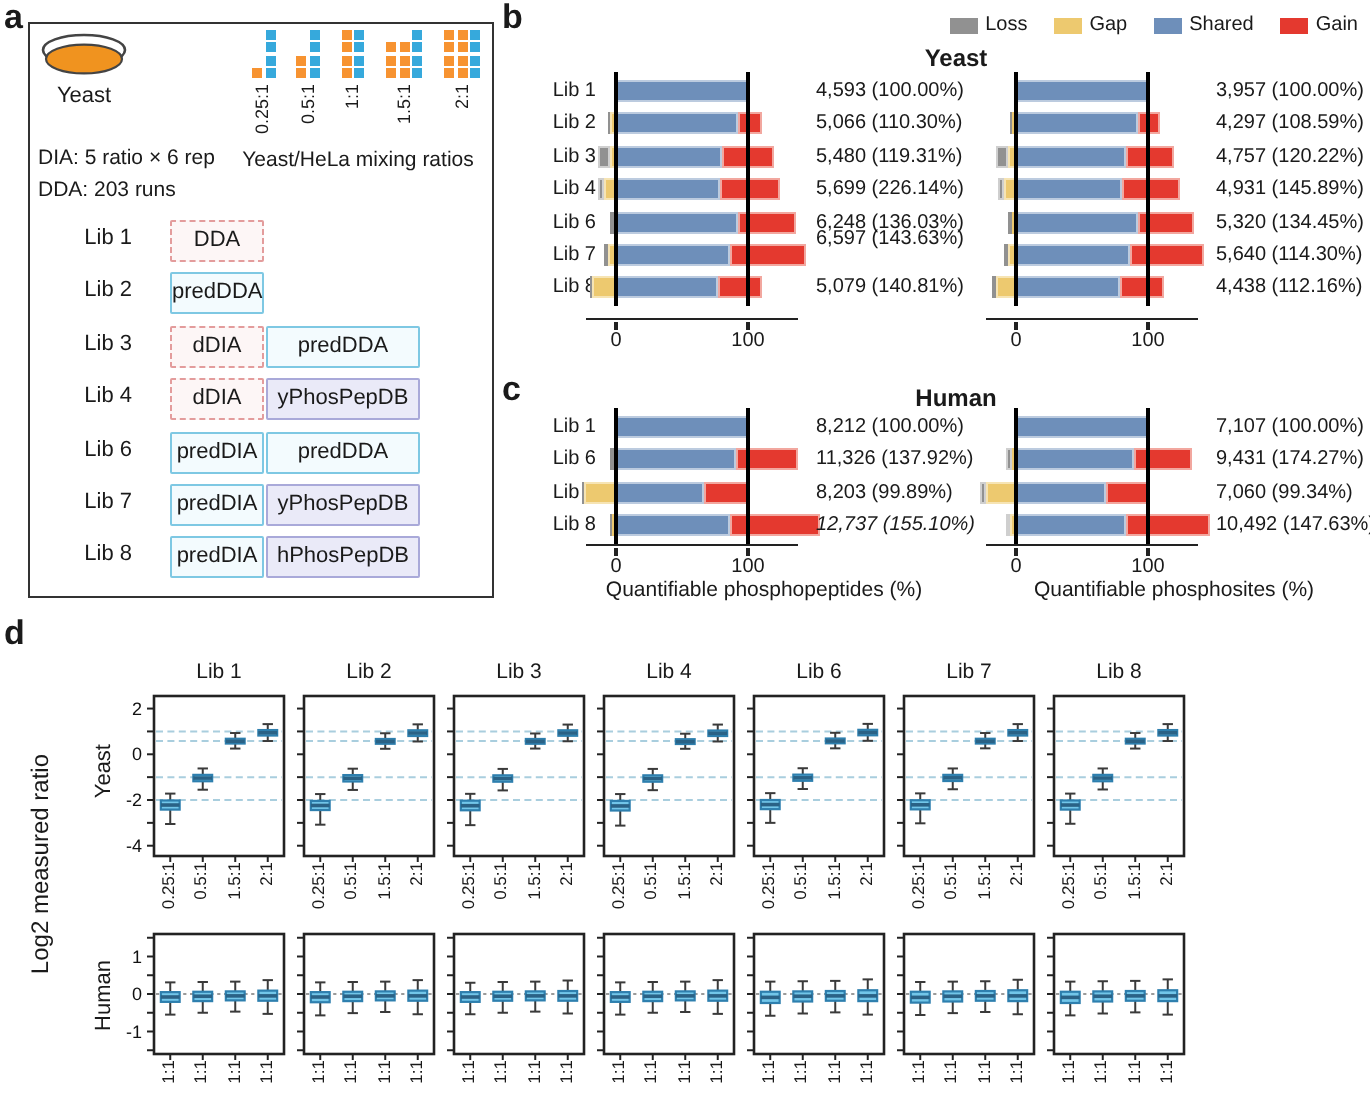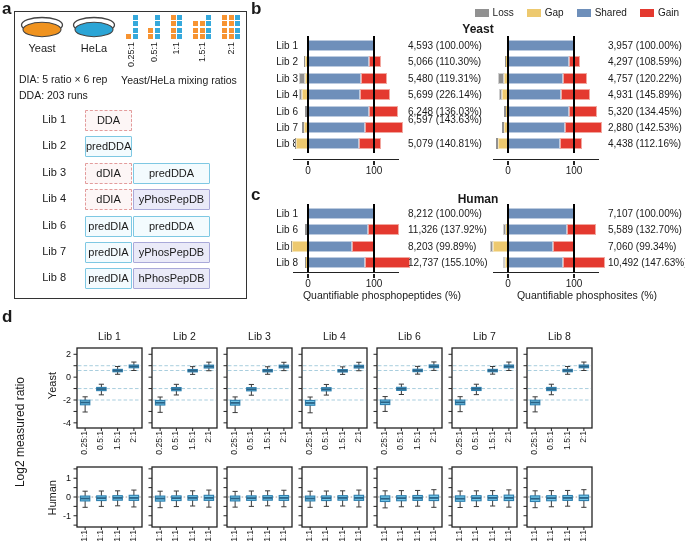--- a/index.html
+++ b/index.html
@@ -63,27 +63,20 @@
 
 <div id="panel-a-box"></div>
 <div id="dishes">
     <div class="dish">
       <svg width="44" height="26">
         <ellipse cx="22" cy="9" rx="20.5" ry="7.5" fill="#fff" stroke="#444" stroke-width="1.3"></ellipse>
         <ellipse cx="22" cy="13.5" rx="19" ry="7.2" fill="#f0931f" stroke="#444" stroke-width="1.1"></ellipse>
       </svg>
       <div class="dish-label">Yeast</div>
     </div>
-    <div class="dish">
-      <svg width="44" height="26">
-        <ellipse cx="22" cy="9" rx="20.5" ry="7.5" fill="#fff" stroke="#444" stroke-width="1.3"></ellipse>
-        <ellipse cx="22" cy="13.5" rx="19" ry="7.2" fill="#2ba5d6" stroke="#444" stroke-width="1.1"></ellipse>
-      </svg>
-      <div class="dish-label">HeLa</div>
-    </div>
   </div>
 <div id="ratio-groups">
     <div class="ratio-col">
       <div class="ratio-dots">
         <div class="dot-col">
           <div class="dot" style="background: rgb(247, 147, 49);"></div>
         </div>
         <div class="dot-col">
           <div class="dot" style="background: rgb(54, 169, 220);"></div>
           <div class="dot" style="background: rgb(54, 169, 220);"></div>
@@ -310,21 +303,21 @@
       <div class="bar-seg" style="left: 22px; width: 60.72px; background: rgb(110, 143, 186); border: 1px solid rgb(188, 203, 223);"></div>
       <div class="bar-seg" style="left: 82.72px; width: 28.05px; background: rgb(228, 57, 47); border: 1px solid rgb(242, 167, 159);"></div>
     </div>
     <div class="bar-value" style="top: 67.6px;">5,320 (134.45%)</div>
     <div class="bar-canvas" style="top: 84px;">
       <div class="bar-seg" style="left: 16.06px; width: 1.98px; background: rgb(145, 145, 145);"></div>
       <div class="bar-seg" style="left: 18.04px; width: 3.96px; background: rgb(237, 201, 111); border: 1px solid rgb(246, 228, 180);"></div>
       <div class="bar-seg" style="left: 22px; width: 57.42px; background: rgb(110, 143, 186); border: 1px solid rgb(188, 203, 223);"></div>
       <div class="bar-seg" style="left: 79.42px; width: 36.63px; background: rgb(228, 57, 47); border: 1px solid rgb(242, 167, 159);"></div>
     </div>
-    <div class="bar-value" style="top: 84px;">2,880 (142.53%)</div>
+    <div class="bar-value" style="top: 84px;">5,640 (114.30%)</div>
     <div class="bar-canvas" style="top: 100.4px;">
       <div class="bar-seg" style="left: 10.12px; width: 1.98px; background: rgb(145, 145, 145);"></div>
       <div class="bar-seg" style="left: 12.1px; width: 9.9px; background: rgb(237, 201, 111); border: 1px solid rgb(246, 228, 180);"></div>
       <div class="bar-seg" style="left: 22px; width: 52.14px; background: rgb(110, 143, 186); border: 1px solid rgb(188, 203, 223);"></div>
       <div class="bar-seg" style="left: 74.14px; width: 21.912px; background: rgb(228, 57, 47); border: 1px solid rgb(242, 167, 159);"></div>
     </div>
     <div class="bar-value" style="top: 100.4px;">4,438 (112.16%)</div>
     <div class="bar-vline" style="left: 45.1px; top: -2px; height: 117.4px;"></div>
     <div class="bar-vline" style="left: 111.1px; top: -2px; height: 117.4px;"></div>
     <div class="bar-axis" style="left: 31px; width: 106px; top: 121.4px;"></div>
@@ -355,41 +348,41 @@
       <div class="bar-seg" style="left: 66.22px; width: 21.714px; background: rgb(228, 57, 47); border: 1px solid rgb(242, 167, 159);"></div>
     </div>
     <div class="bar-value" style="top: 34.8px;">8,203 (99.89%)</div>
     <div class="bar-row-label" style="top: 51.2px;">Lib 8</div>
     <div class="bar-canvas" style="top: 51.2px;">
       <div class="bar-seg" style="left: 18.7px; width: 1.5px; background: rgb(145, 145, 145);"></div>
       <div class="bar-seg" style="left: 20.02px; width: 1.98px; background: rgb(237, 201, 111);"></div>
       <div class="bar-seg" style="left: 22px; width: 56.76px; background: rgb(110, 143, 186); border: 1px solid rgb(188, 203, 223);"></div>
       <div class="bar-seg" style="left: 78.76px; width: 45.606px; background: rgb(228, 57, 47); border: 1px solid rgb(242, 167, 159);"></div>
     </div>
-    <div class="bar-value" style="top: 51.2px;">12,737 (155.10%)</div>
+    <div class="bar-value" style="top: 51.2px; font-style: italic;">12,737 (155.10%)</div>
     <div class="bar-vline" style="left: 45.1px; top: -2px; height: 68.2px;"></div>
     <div class="bar-vline" style="left: 111.1px; top: -2px; height: 68.2px;"></div>
     <div class="bar-axis" style="left: 31px; width: 106px; top: 66.2px;"></div>
     <div class="bar-tick" style="left: 45.3px; top: 67.7px;"></div>
     <div class="bar-ticklabel" style="left: 31px; top: 72.2px;">0</div>
     <div class="bar-tick" style="left: 111.3px; top: 67.7px;"></div>
     <div class="bar-ticklabel" style="left: 97px; top: 72.2px;">100</div>
   </div>
 <div id="chart-c-right" class="barchart" style="left:462px;top:206px;">
     <div class="bar-canvas" style="top: 2px;">
       <div class="bar-seg" style="left: 22px; width: 66px; background: rgb(110, 143, 186); border: 1px solid rgb(188, 203, 223);"></div>
     </div>
     <div class="bar-value" style="top: 2px;">7,107 (100.00%)</div>
     <div class="bar-canvas" style="top: 18.4px;">
       <div class="bar-seg" style="left: 17.38px; width: 2.64px; background: rgb(145, 145, 145); border: 1px solid rgb(207, 207, 207);"></div>
       <div class="bar-seg" style="left: 20.02px; width: 1.98px; background: rgb(237, 201, 111);"></div>
       <div class="bar-seg" style="left: 22px; width: 58.74px; background: rgb(110, 143, 186); border: 1px solid rgb(188, 203, 223);"></div>
       <div class="bar-seg" style="left: 80.74px; width: 28.842px; background: rgb(228, 57, 47); border: 1px solid rgb(242, 167, 159);"></div>
     </div>
-    <div class="bar-value" style="top: 18.4px;">5,589 (132.70%)</div>
+    <div class="bar-value" style="top: 18.4px;">9,431 (174.27%)</div>
     <div class="bar-canvas" style="top: 34.8px;">
       <div class="bar-seg" style="left: 4.18px; width: 2.64px; background: rgb(145, 145, 145); border: 1px solid rgb(207, 207, 207);"></div>
       <div class="bar-seg" style="left: 6.82px; width: 15.18px; background: rgb(237, 201, 111); border: 1px solid rgb(246, 228, 180);"></div>
       <div class="bar-seg" style="left: 22px; width: 44.88px; background: rgb(110, 143, 186); border: 1px solid rgb(188, 203, 223);"></div>
       <div class="bar-seg" style="left: 66.88px; width: 20.658px; background: rgb(228, 57, 47); border: 1px solid rgb(242, 167, 159);"></div>
     </div>
     <div class="bar-value" style="top: 34.8px;">7,060 (99.34%)</div>
     <div class="bar-canvas" style="top: 51.2px;">
       <div class="bar-seg" style="left: 16.72px; width: 2.64px; background: rgb(145, 145, 145); border: 1px solid rgb(207, 207, 207);"></div>
       <div class="bar-seg" style="left: 19.36px; width: 2.64px; background: rgb(237, 201, 111); border: 1px solid rgb(246, 228, 180);"></div>

